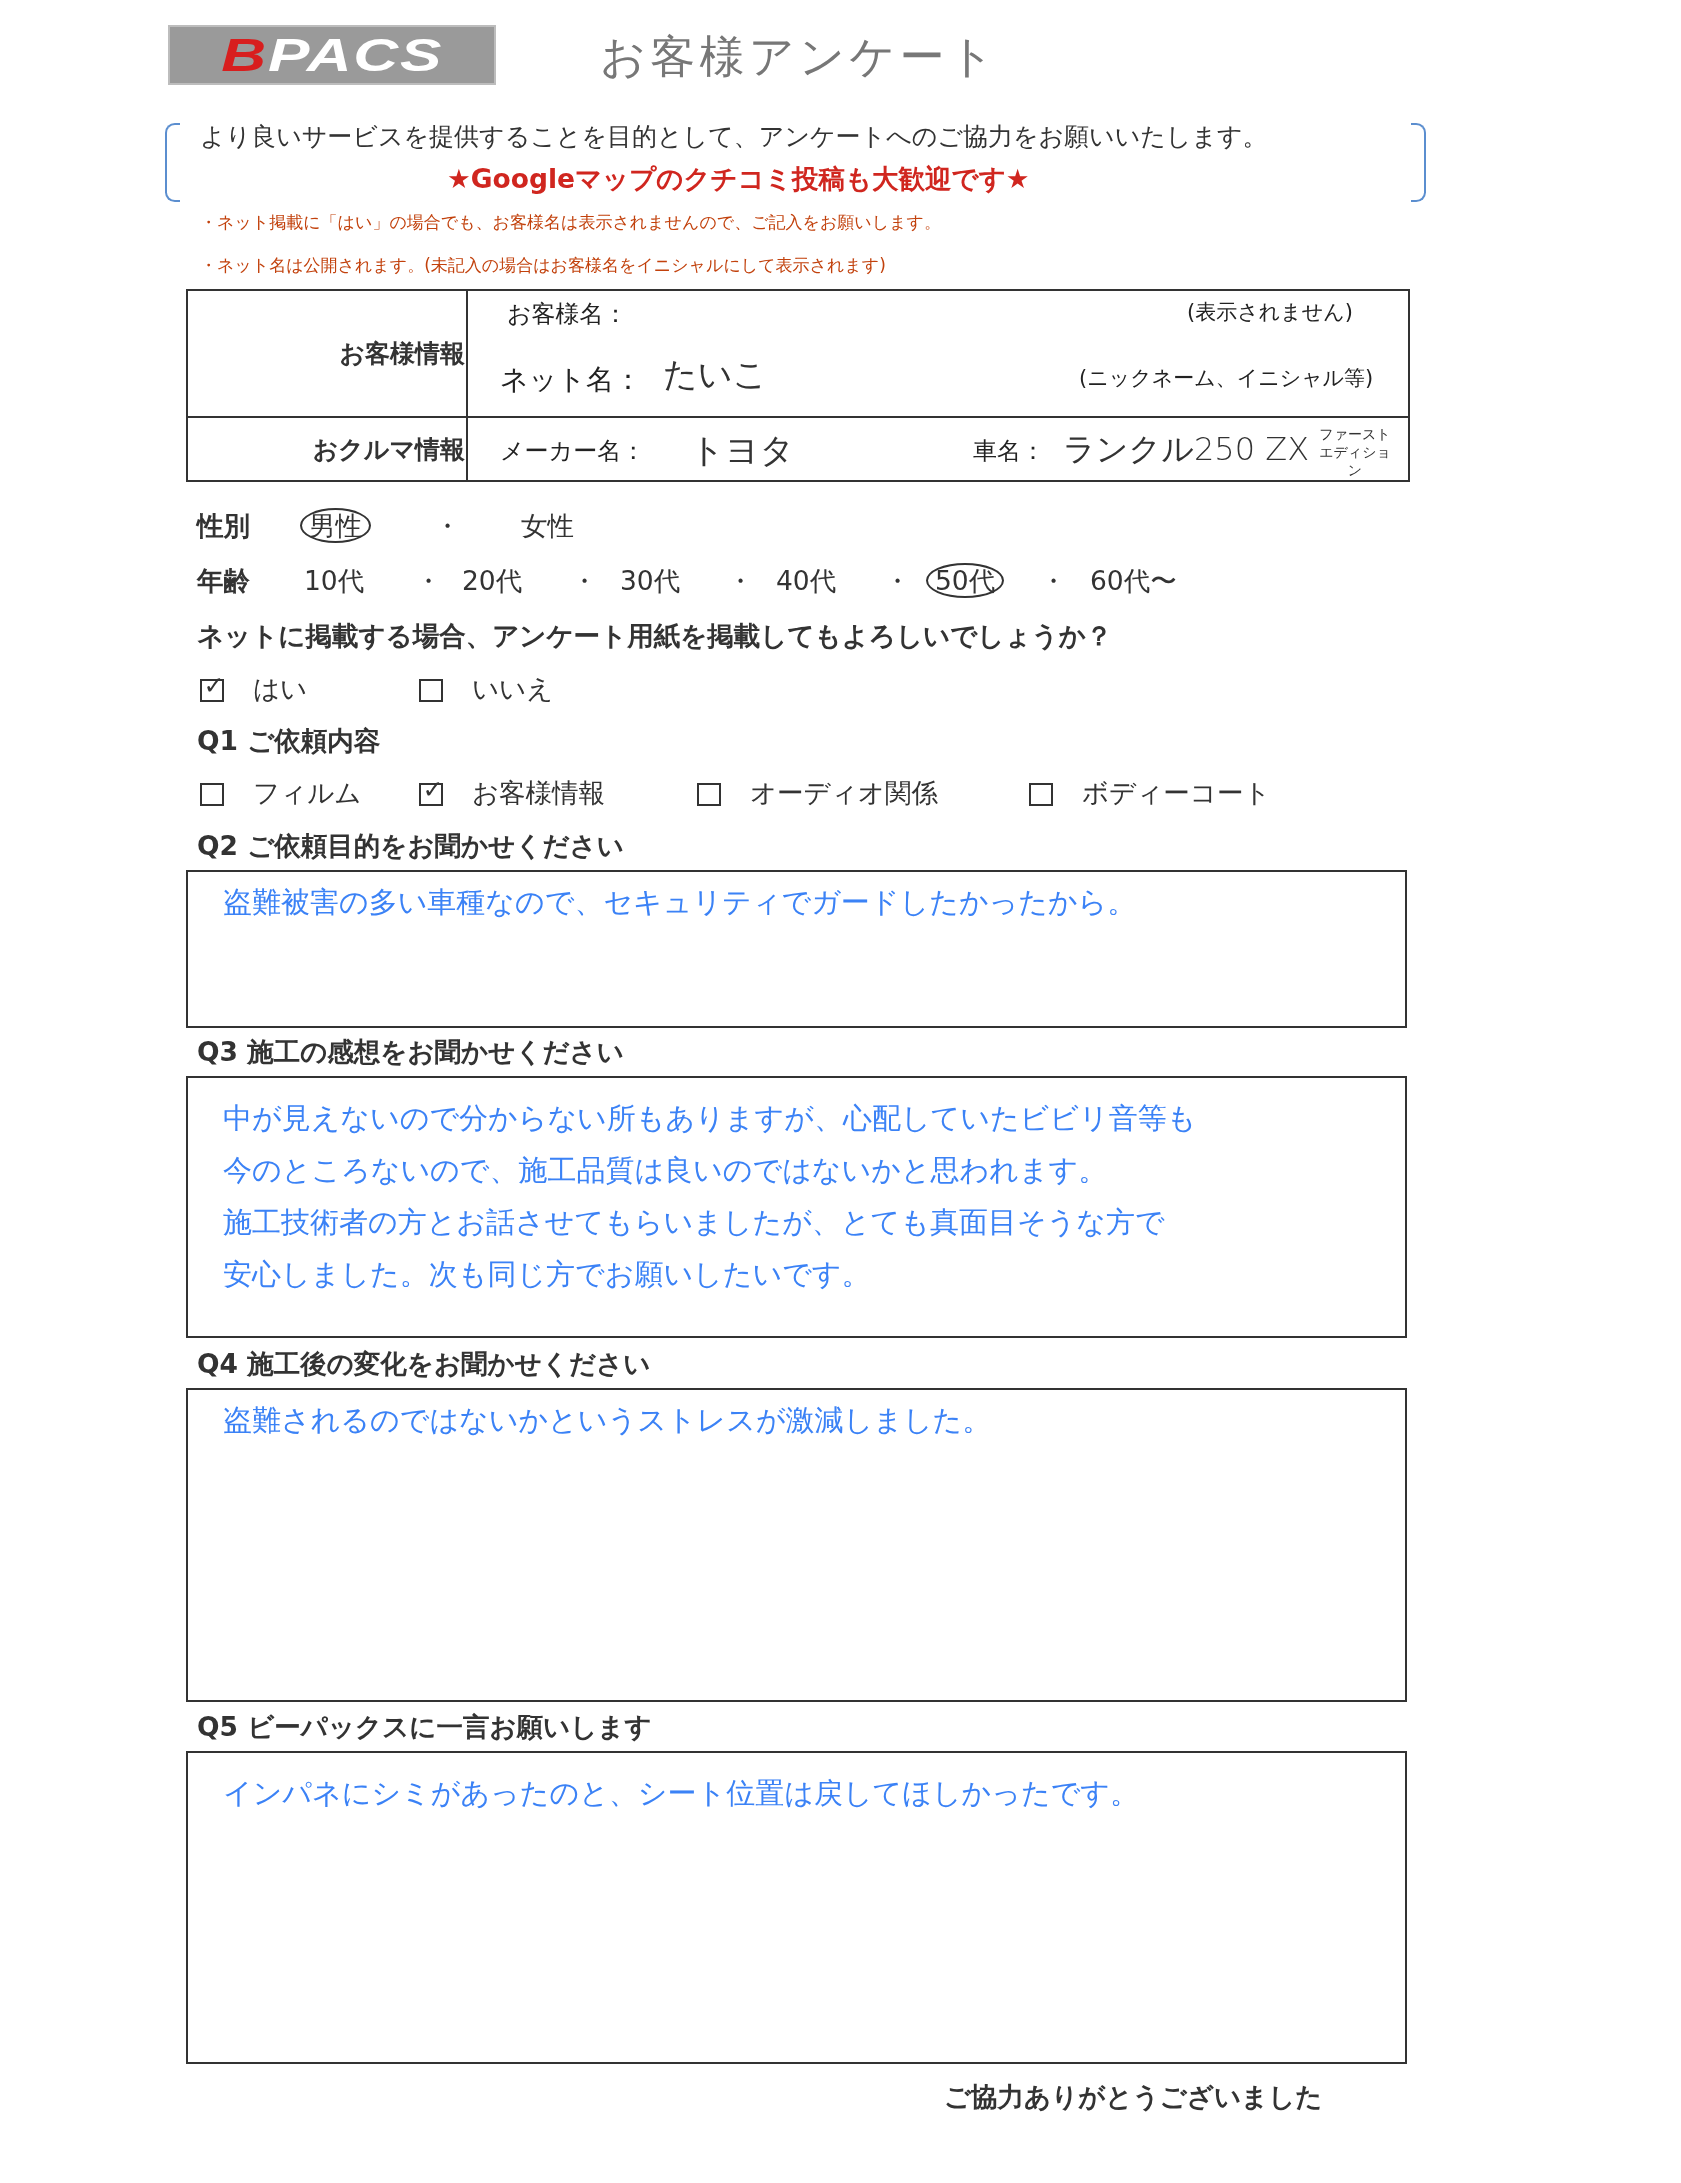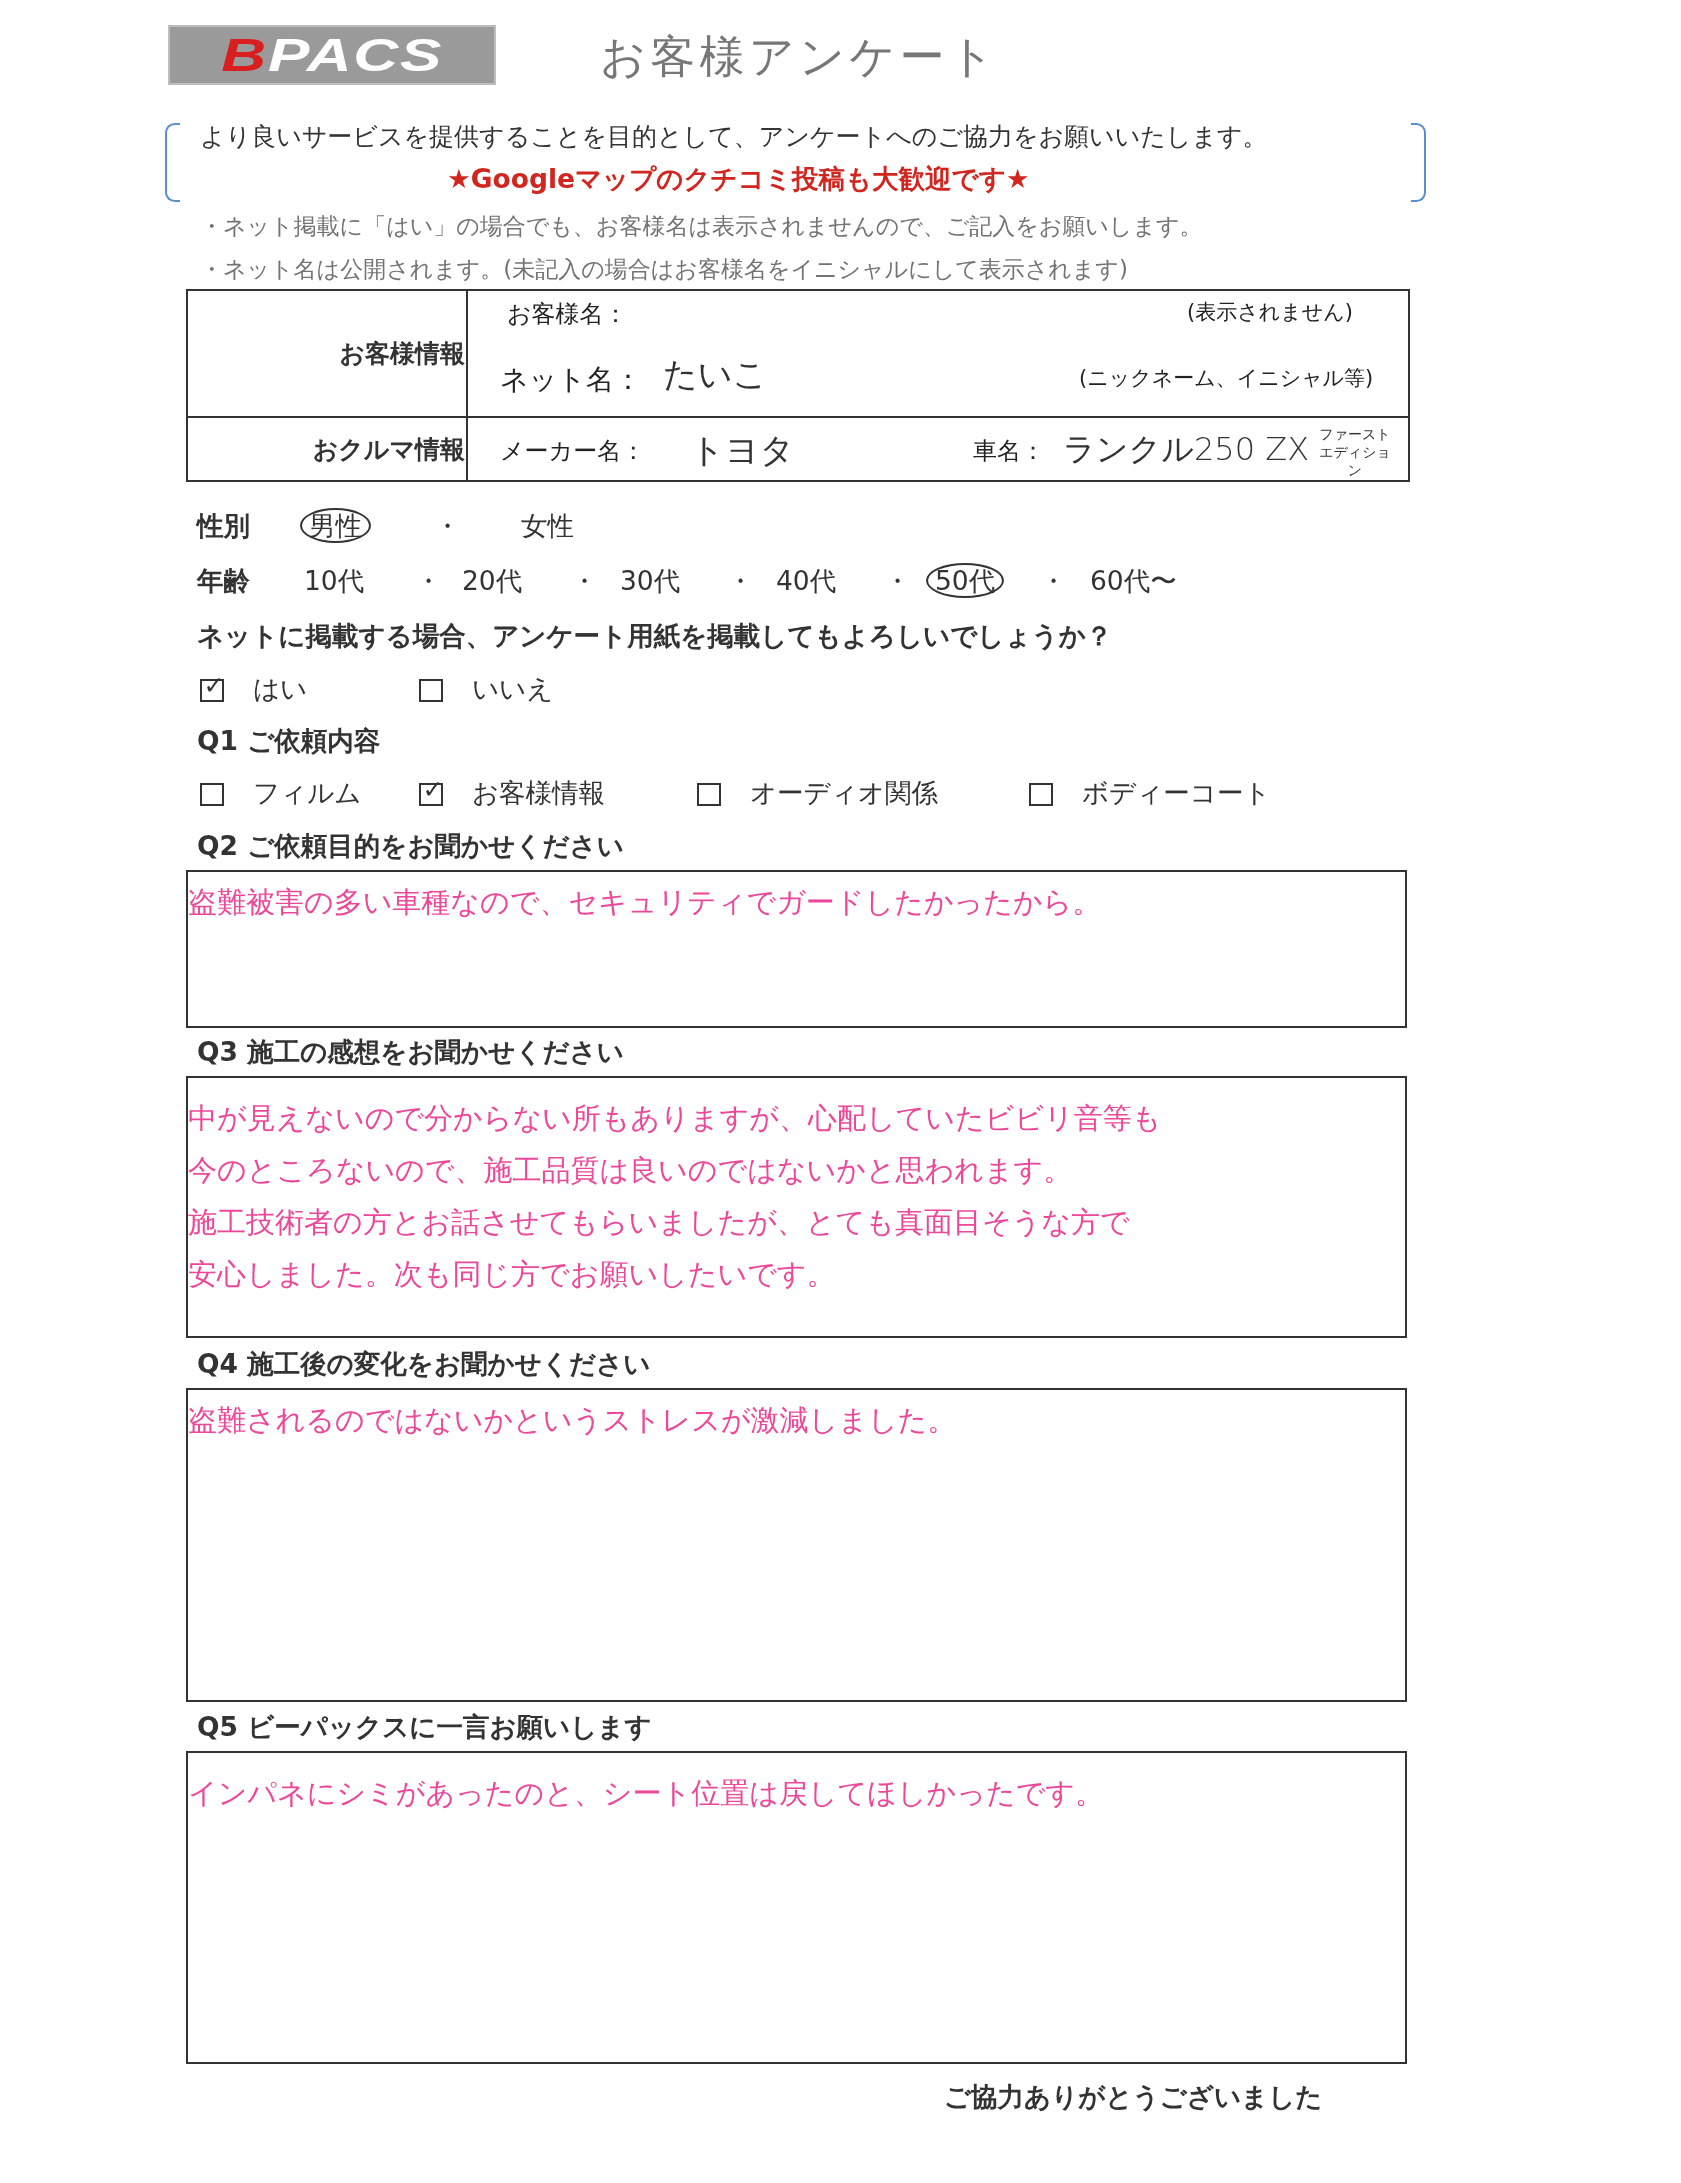--- a/index.html
+++ b/index.html
@@ -10,32 +10,32 @@
           border:2.1px solid #bdbdbd; box-sizing:border-box; display:flex; align-items:center; justify-content:center; }
   .logo-text { color:#fff; font-family:"Liberation Sans",sans-serif; font-weight:bold; font-size:46px;
                letter-spacing:1.4px; font-style:italic; transform:scaleX(1.35); }
   .logo-b { color:#d81e1e; }
   .title { left:600px; top:26.5px; font-size:45px; color:#777; letter-spacing:4.2px; }
   .bracket { top:123px; width:12.6px; height:75px; border:2.1px solid #5b8ecf; }
   .bracket.l { left:165px; border-right:none; border-radius:9.8px 0 0 9.8px; }
   .bracket.r { left:1411px; border-left:none; border-radius:0 9.8px 9.8px 0; }
   .intro { left:200px; top:120px; font-size:25px; color:#333; }
   .promo { left:447px; top:161px; font-size:26.5px; color:#d0261f; font-weight:bold; }
-  .note { left:200px; font-size:23px; color:#737373; }
+  .note { left:200px; font-size:17px; color:#c2410c; }
   table.info { position:absolute; left:186px; top:289px; width:1224px; border-collapse:collapse; }
   table.info td { border:2.1px solid #333; font-size:25px; }
   .lbl { width:276px; text-align:right; font-weight:bold; color:#333; }
   .field { position:relative; }
   .hw { font-family:"DejaVu Sans",sans-serif; color:#333; font-weight:300; }
   .qlabel { left:197px; font-size:26.5px; font-weight:bold; color:#333; }
   .opt { font-size:26.5px; color:#333; }
   .cb { display:inline-block; width:19.5px; height:19.5px; border:2.1px solid #333; vertical-align:middle; position:relative; }
   .cb.checked::after { content:"✓"; position:absolute; left:1.4px; top:-9.8px; font-size:25px; color:#333; }
   .box { left:186px; width:1221px; border:2.1px solid #333; box-sizing:border-box; }
-  .ans { font-size:29px; color:#ec4899; line-height:52px; }
+  .ans { font-size:29px; color:#3b82f6; line-height:52px; padding-left:35px; }
   .circle { border:2.1px solid #333; border-radius:50%; padding:0 7px; }
 </style>
 </head>
 <body>
 
 <div class="abs logo">
   <span class="logo-text"><span class="logo-b">B</span><span>PACS</span></span>
 </div>
 <div class="abs title">お客様アンケート</div>
 

